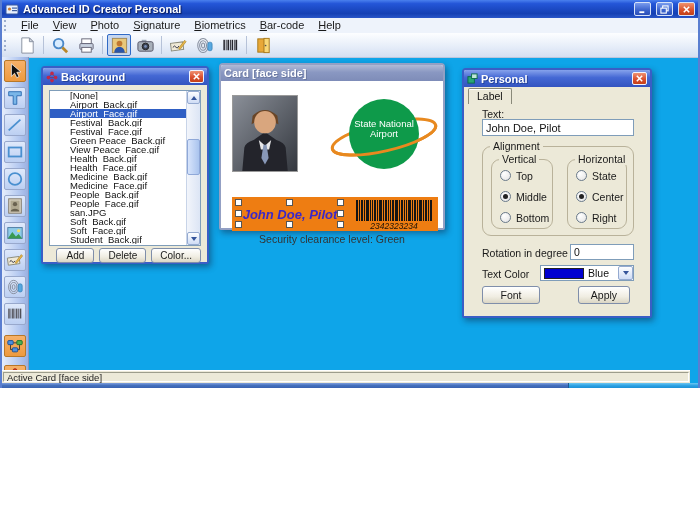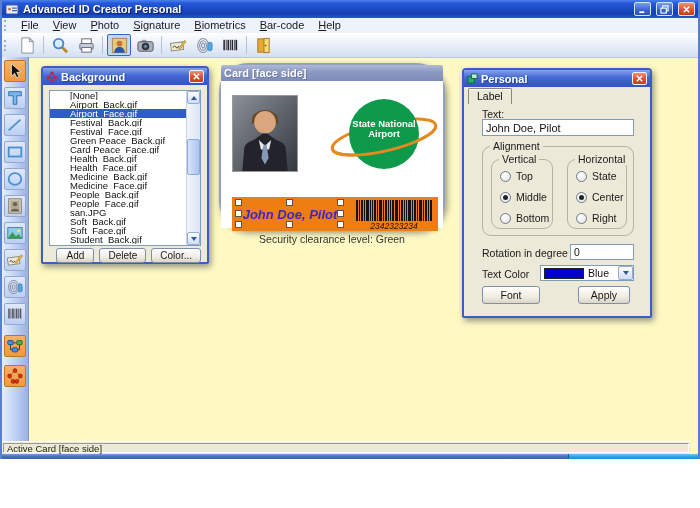--- a/index.html
+++ b/index.html
@@ -1,17 +1,17 @@
 <!DOCTYPE html>
 <html><head>
 <meta charset="utf-8">
 <style>
   html,body{margin:0;padding:0;width:700px;height:508px;overflow:hidden;
     font-family:"Liberation Sans","DejaVu Sans",sans-serif;}
-  #app{position:relative;width:700px;height:459px;background:#fef9c3;overflow:hidden;
+  #app{position:relative;width:700px;height:388px;background:#0ea5e9;overflow:hidden;
     border-left:2px solid #5a7ed0;border-right:2px solid #5a7ed0;box-sizing:border-box;}
 
   
   .titlebar{position:absolute;left:0;top:0;right:0;height:18px;
     background:linear-gradient(180deg,#4a80ee 0%,#2456d8 20%,#1540b4 75%,#2a56c8 100%);
     display:flex;align-items:center;padding:0 3px;gap:4px;}
   .titlebar .t{color:#fff;font-weight:bold;font-size:11px;text-shadow:1px 1px 1px #0a1a5a;
     flex:1;white-space:nowrap;}
   .winbtn{width:17px;height:14px;border-radius:2px;border:1px solid #d6e2f8;
     background:linear-gradient(180deg,#7a9cee,#3a62cc 60%,#2a4eb8);
@@ -41,21 +41,21 @@
   .stool.orange{background:linear-gradient(180deg,#f6b169,#ee9a3e);border-color:#b87828;}
   .stool svg{width:18px;height:18px;}
 
   
   .w{position:absolute;border:2px solid #3a5ec6;border-radius:4px 4px 2px 2px;
     box-shadow:2px 3px 6px rgba(20,25,50,.45);background:#ece9d8;box-sizing:border-box;}
   .w .tb{height:17px;display:flex;align-items:center;gap:3px;padding:0 3px;
     background:linear-gradient(180deg,#86a2ec 0%,#4468d4 45%,#3354c0 100%);
     border-radius:2px 2px 0 0;}
   .w .tb .t{flex:1;color:#fff;font-weight:bold;font-size:11px;white-space:nowrap;text-shadow:1px 1px 0 #24439a;}
-  .w.inactive{border-color:#93a0c4;border-radius:29px;}
+  .w.inactive{border-color:#93a0c4;}
   .w.inactive .tb{background:linear-gradient(180deg,#b0bad6 0%,#8removed 45%,#7e8cb8 100%);
     background:linear-gradient(180deg,#b0bad6 0%,#8a98c2 45%,#7e8cb8 100%);}
   .w.inactive .tb .t{text-shadow:1px 1px 0 #6a78a0;}
   .xbtn{width:15px;height:13px;border:1px solid #f0f4ff;border-radius:2px;
     background:linear-gradient(180deg,#f09272,#da5030 55%,#c64018);
     display:flex;align-items:center;justify-content:center;box-sizing:border-box;}
 
   
   #bgwin{left:39px;top:66px;width:168px;height:198px;}
   .lb{position:absolute;left:6px;top:22px;right:6px;height:154px;background:#fff;
@@ -79,40 +79,40 @@
   
   #cardwin{left:217px;top:63px;width:226px;height:167px;background:#fff;}
   #cardwin .tb{height:16px;}
   .canvas{position:absolute;left:0;top:16px;right:0;bottom:0;background:#fff;}
   .photo{position:absolute;left:11px;top:14px;width:64px;height:75px;border:1px solid #9a9a9a;
     box-shadow:0 0 0 1px #e8e8e8 inset;}
   .photo svg{width:100%;height:100%;display:block;}
   .logo{position:absolute;left:106px;top:16px;width:114px;height:74px;}
   .logo svg{position:absolute;left:0;top:0;width:114px;height:74px;}
   .logotxt{position:absolute;left:22px;top:22px;width:70px;text-align:center;color:#fff;
-    font-weight:bold;font-size:9.5px;line-height:10px;}
+    font-weight:normal;font-size:9.5px;line-height:10px;}
   .strip{position:absolute;left:11px;top:116px;width:206px;height:34px;background:#ee7d12;}
   .nametxt{position:absolute;left:10px;top:0;width:96px;height:34px;display:flex;align-items:center;justify-content:center;
     color:#3a28c8;font-size:13px;font-weight:bold;font-style:italic;white-space:nowrap;}
   .hnd{position:absolute;width:7px;height:7px;background:#fff;border:1px solid #555;box-sizing:border-box;}
   .bcode{position:absolute;left:124px;top:3px;width:76px;height:21px;}
   .bcnum{position:absolute;left:124px;top:24px;width:76px;text-align:center;font-size:8.5px;color:#1c1208;font-style:italic;}
   .footer{position:absolute;left:0;right:0;top:152px;text-align:center;font-size:10.5px;color:#333;}
 
   
   #propwin{left:460px;top:68px;width:190px;height:250px;}
   .tabrow{position:absolute;left:0;top:17px;right:0;height:16px;}
   .tab{position:absolute;left:4px;top:1px;height:15px;padding:0 8px;font-size:10.5px;line-height:15px;color:#111;
     background:#ece9d8;border:1px solid #8a8a7a;border-bottom:none;border-radius:2px 2px 0 0;box-shadow:0 1px 0 #fff inset;}
   .lbl{position:absolute;font-size:10.5px;color:#1a1a1a;white-space:nowrap;}
   .inp{position:absolute;border:1px solid #7f9db9;background:#fff;font-size:11px;padding:1px 3px;
     font-family:"Liberation Sans",sans-serif;box-sizing:border-box;color:#111;}
   .grp{position:absolute;border:1px solid #b9b29a;border-radius:9px;box-sizing:border-box;}
   .lg{position:absolute;top:-7px;left:7px;background:#ece9d8;padding:0 3px;font-size:10.5px;color:#1a1a1a;white-space:nowrap;}
-  .rrow{position:absolute;left:8px;display:flex;align-items:flex-end;gap:5px;}
+  .rrow{position:absolute;left:8px;display:flex;align-items:flex-start;gap:5px;}
   .rd{width:11px;height:11px;border:1px solid #6a7a8a;border-radius:50%;
     background:radial-gradient(circle at 35% 30%,#fff,#e2e2e2);position:relative;box-sizing:border-box;}
   .rd.on::after{content:"";position:absolute;left:2px;top:2px;width:5px;height:5px;border-radius:50%;background:#222;}
   .rlab{font-size:10.5px;color:#1a1a1a;}
   .combo{position:absolute;height:16px;border:1px solid #7f9db9;background:#fff;display:flex;align-items:center;box-sizing:border-box;}
   .swatch{width:38px;height:9px;background:#0000d0;border:1px solid #222;margin:0 4px 0 3px;}
   .cname{font-size:10.5px;color:#111;flex:1;}
   .cbtn{width:15px;height:14px;background:linear-gradient(180deg,#fdfeff,#cfdcf5);border:1px solid #95aad0;
     border-radius:2px;display:flex;align-items:center;justify-content:center;box-sizing:border-box;}
   .pbtn{position:absolute;height:18px;width:58px;font-size:10.5px;color:#1a1a1a;text-align:center;line-height:16px;
@@ -371,21 +371,21 @@
         </span>
     </div>
     <div class="lb">
       <div style="margin-right:13px">
         <div class="it">[None]</div>
         <div class="it">Airport_Back.gif</div>
         <div class="it sel">Airport_Face.gif</div>
         <div class="it">Festival_Back.gif</div>
         <div class="it">Festival_Face.gif</div>
         <div class="it">Green Peace_Back.gif</div>
-        <div class="it">Card Peace_Face.gif</div>
+        <div class="it">View Peace_Face.gif</div>
         <div class="it">Health_Back.gif</div>
         <div class="it">Health_Face.gif</div>
         <div class="it">Medicine_Back.gif</div>
         <div class="it">Medicine_Face.gif</div>
         <div class="it">People_Back.gif</div>
         <div class="it">People_Face.gif</div>
         <div class="it">san.JPG</div>
         <div class="it">Soft_Back.gif</div>
         <div class="it">Soft_Face.gif</div>
         <div class="it">Student_Back.gif</div>

